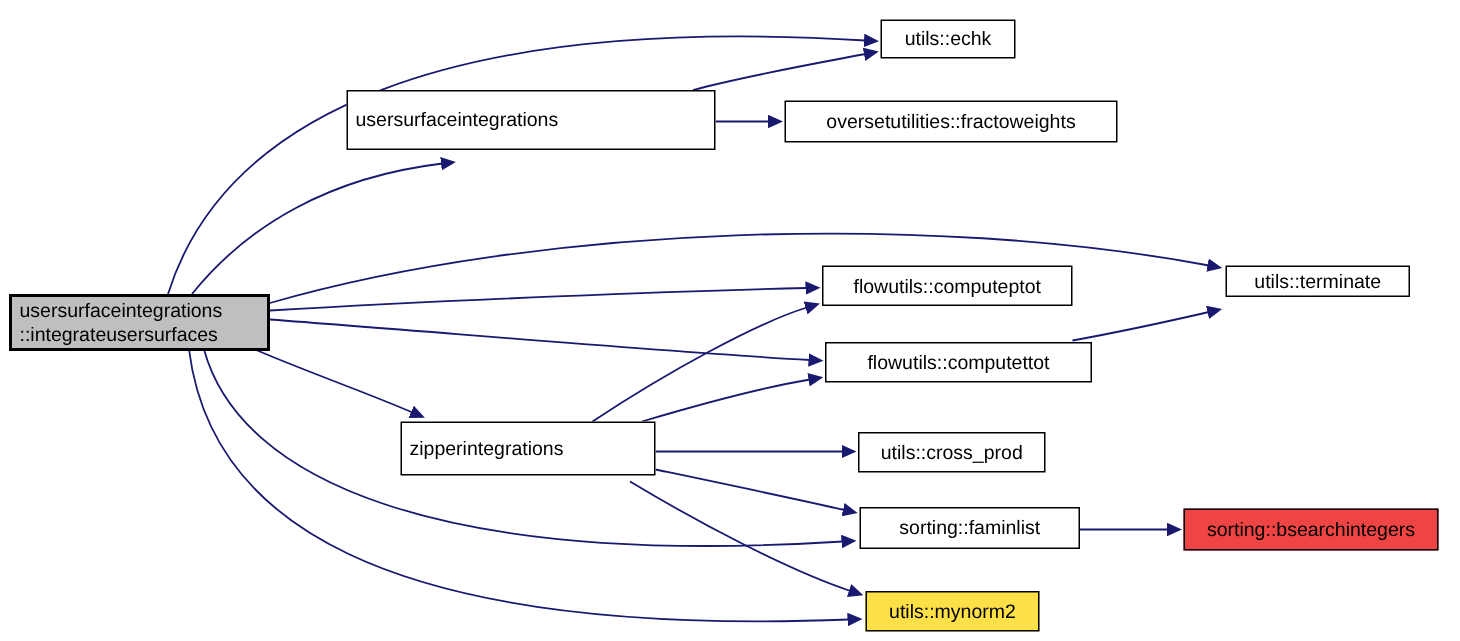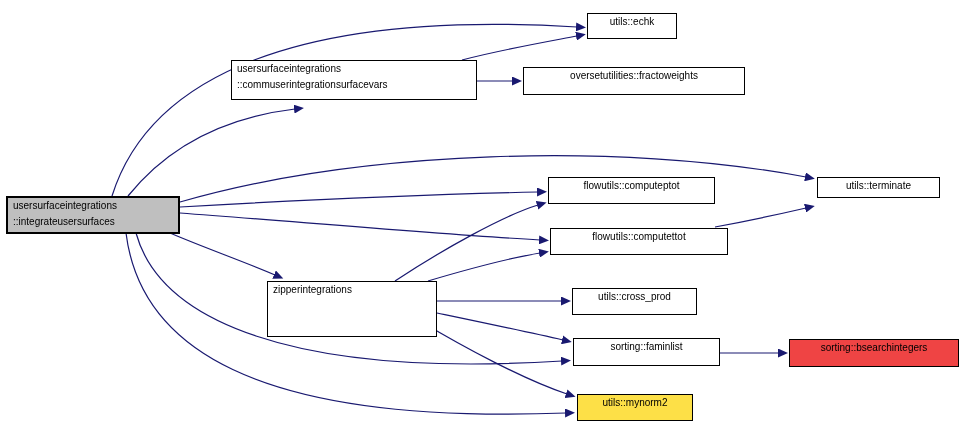--- a/index.html
+++ b/index.html
@@ -12,23 +12,23 @@
   }
   #edges { position:absolute; left:0; top:0; width:973px; height:427px; }
   #edges path.edge { fill:none; stroke-width:1.2px; }
   .node {
     position:absolute;
     box-sizing:border-box;
     border:1px solid #000000;
     background:#ffffff;
     display:flex;
     flex-direction:column;
-    justify-content:flex-start;
+    justify-content:center;
     align-items:center;
-    font-size:10px;
+    font-size:13px;
     line-height:16px;
     color:#000000;
     white-space:nowrap;
     padding:0 4px;
     cursor:pointer;
   }
   .node.multi { align-items:flex-start; padding-left:5px; }
   .node.emphasis { border-width:2px; }
   .node span { display:block; }
 </style>
@@ -65,35 +65,34 @@
   <div id="nodes">
       <div class="node emphasis multi" style="left: 6px; top: 196px; width: 174px; height: 38px; background: rgb(191, 191, 191); border-color: rgb(0, 0, 0);">
         <span>usersurfaceintegrations</span>
         <span>::integrateusersurfaces</span>
       </div>
       <div class="node" style="left: 587px; top: 13px; width: 90px; height: 26px; background: rgb(255, 255, 255); border-color: rgb(0, 0, 0);">
         <span>utils::echk</span>
       </div>
       <div class="node multi" style="left: 231px; top: 60px; width: 246px; height: 40px; background: rgb(255, 255, 255); border-color: rgb(0, 0, 0);">
         <span>usersurfaceintegrations</span>
-        <span>::commuserintegrationsurfacevars</span>
       </div>
       <div class="node" style="left: 523px; top: 67px; width: 222px; height: 28px; background: rgb(255, 255, 255); border-color: rgb(0, 0, 0);">
         <span>oversetutilities::fractoweights</span>
       </div>
       <div class="node" style="left: 548px; top: 177px; width: 167px; height: 27px; background: rgb(255, 255, 255); border-color: rgb(0, 0, 0);">
         <span>flowutils::computeptot</span>
       </div>
       <div class="node" style="left: 817px; top: 177px; width: 123px; height: 21px; background: rgb(255, 255, 255); border-color: rgb(0, 0, 0);">
         <span>utils::terminate</span>
       </div>
       <div class="node" style="left: 550px; top: 228px; width: 178px; height: 27px; background: rgb(255, 255, 255); border-color: rgb(0, 0, 0);">
         <span>flowutils::computettot</span>
       </div>
-      <div class="node multi" style="left: 267px; top: 281px; width: 170px; height: 56px; background: rgb(255, 255, 255); border-color: rgb(0, 0, 0);">
+      <div class="node multi" style="left: 267px; top: 281px; width: 170px; height: 36px; background: rgb(255, 255, 255); border-color: rgb(0, 0, 0);">
         <span>zipperintegrations</span>
       </div>
       <div class="node" style="left: 572px; top: 288px; width: 125px; height: 27px; background: rgb(255, 255, 255); border-color: rgb(0, 0, 0);">
         <span>utils::cross_prod</span>
       </div>
       <div class="node" style="left: 573px; top: 338px; width: 147px; height: 28px; background: rgb(255, 255, 255); border-color: rgb(0, 0, 0);">
         <span>sorting::faminlist</span>
       </div>
       <div class="node" style="left: 789px; top: 339px; width: 170px; height: 28px; background: #ef4444; border-color: rgb(0, 0, 0);">
         <span>sorting::bsearchintegers</span>

